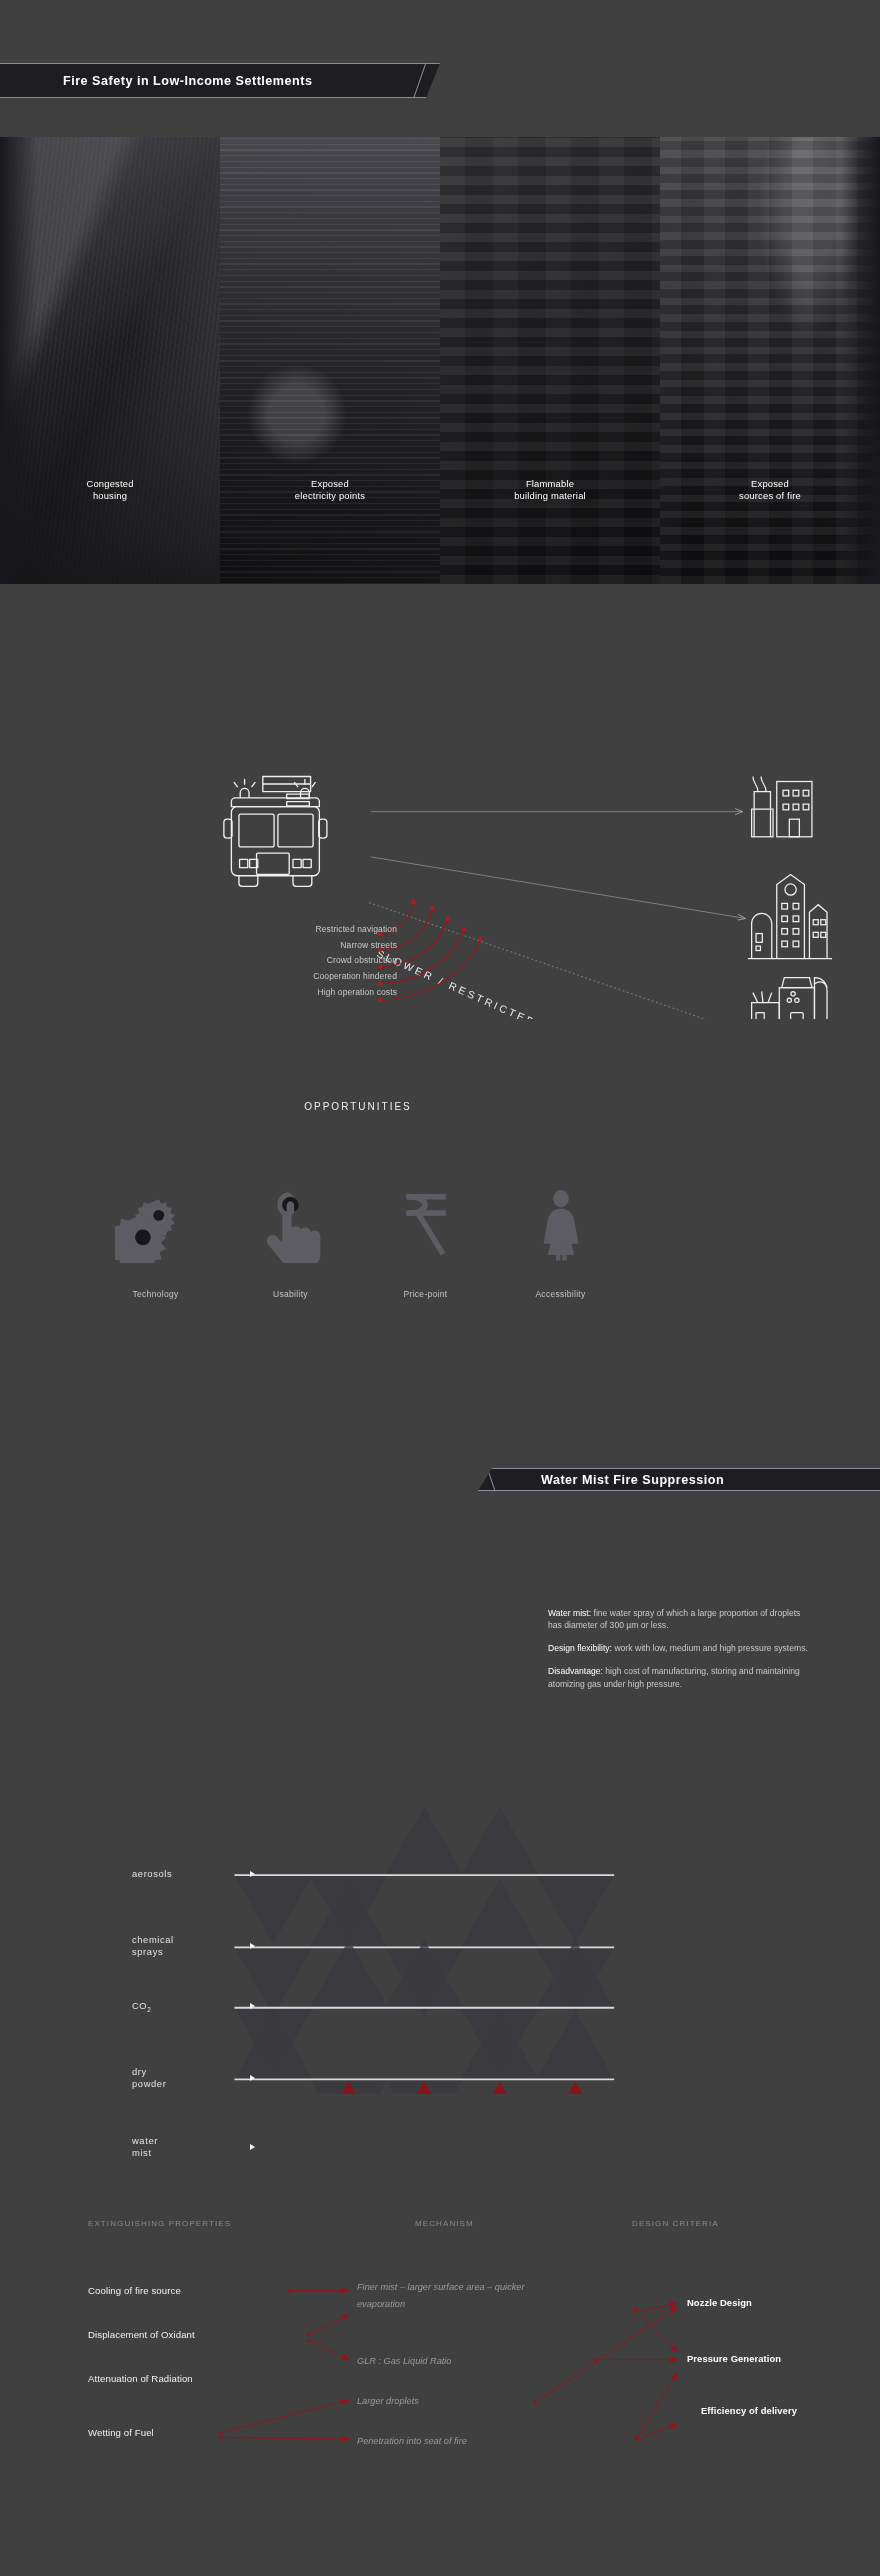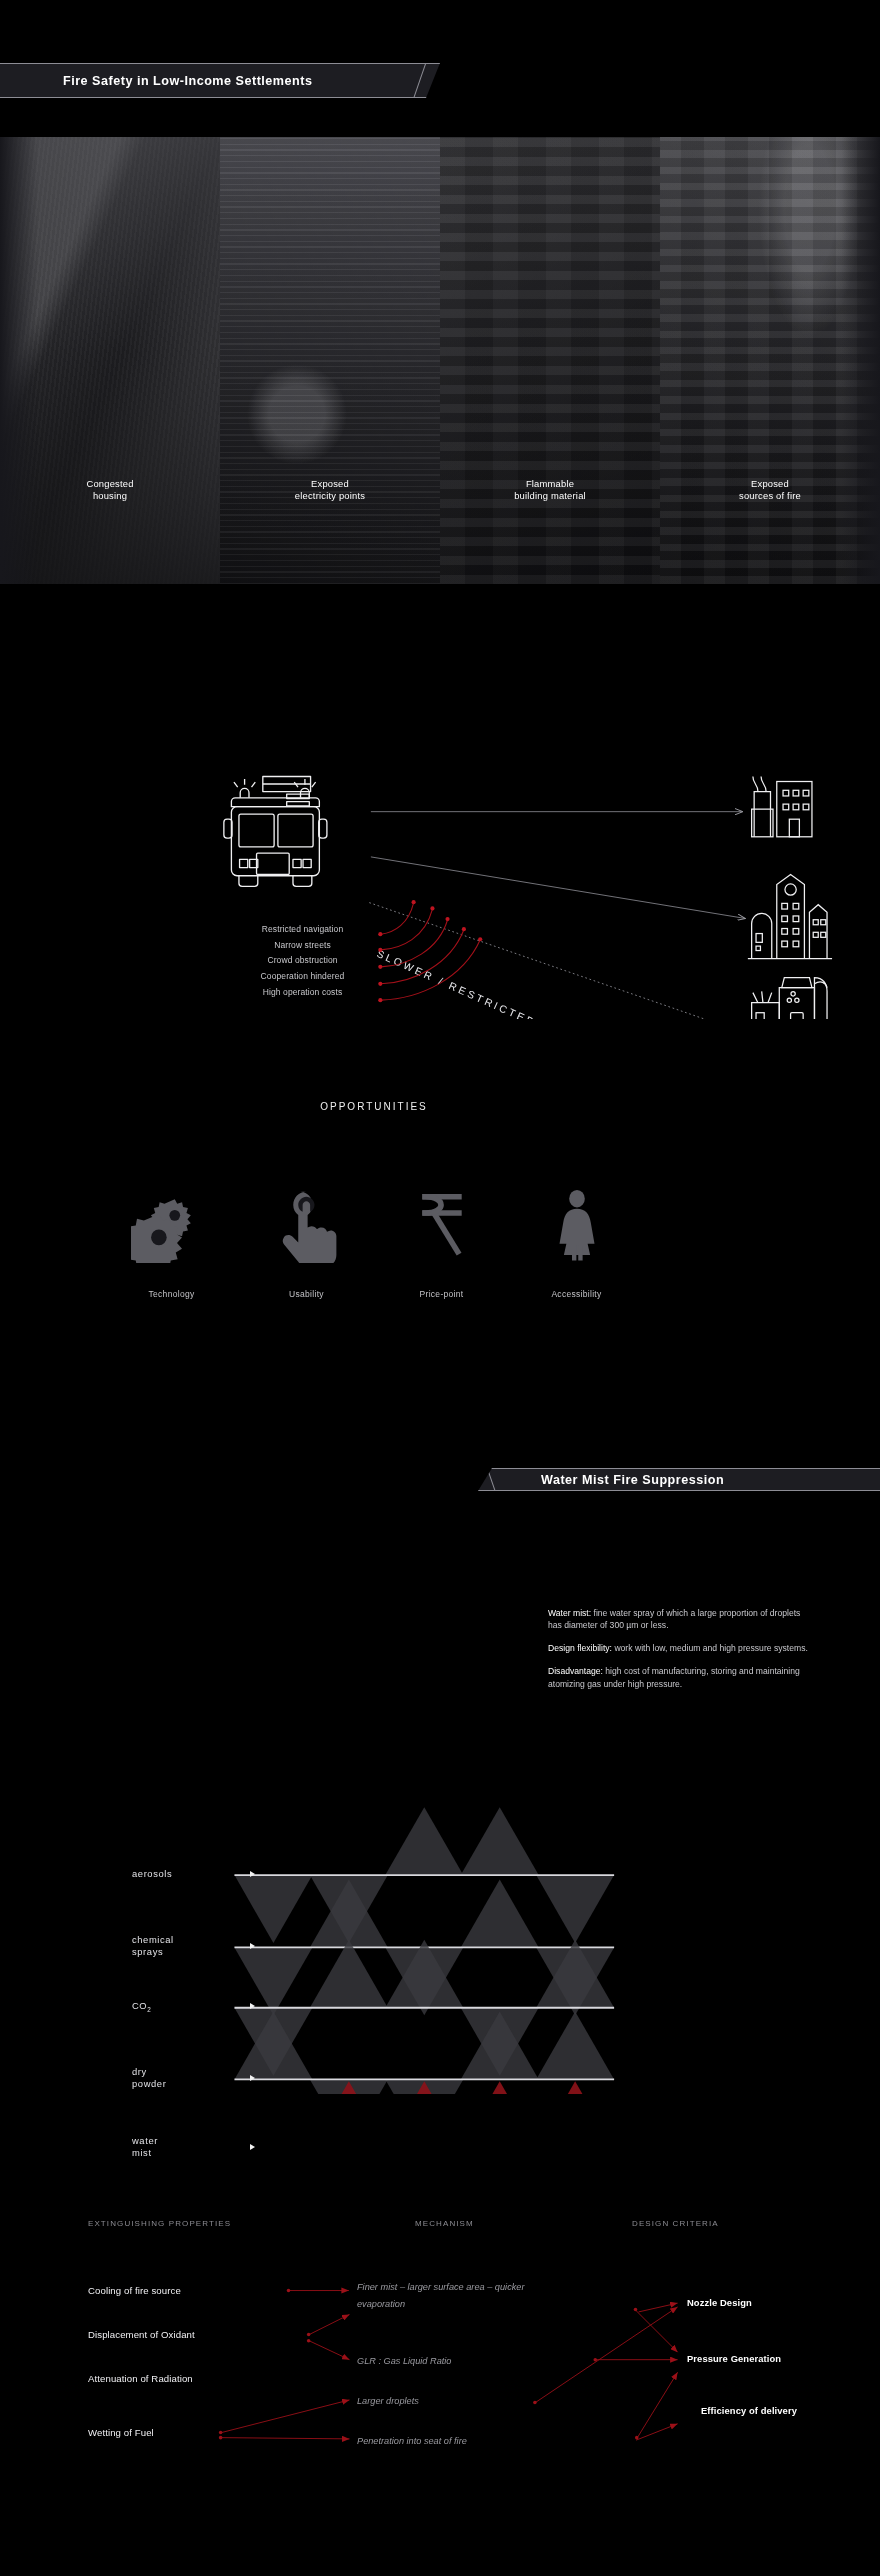--- a/index.html
+++ b/index.html
@@ -4,21 +4,21 @@
 <style>
   * { box-sizing: border-box; margin: 0; padding: 0; }
   html, body {
     background: #17171c;
     width: 880px;
     height: 2576px;
     overflow: hidden;
     font-family: "Liberation Sans", sans-serif;
     color: #d8d8d8;
   }
-  #page { position: relative; width: 880px; height: 2576px; background: #000000; }
+  #page { position: relative; width: 880px; height: 2576px; background: #404040; }
 
   
   .banner {
     position: absolute;
     height: 35px;
     background: #1d1d22;
     display: flex;
     align-items: center;
   }
   .banner .bar-line { position:absolute; left:0; right:0; height:0.6px; background:#8d8d95; }
@@ -105,25 +105,25 @@
       radial-gradient(ellipse at 68% 16%,rgba(210,210,215,.2) 0 12%,transparent 24%),
       linear-gradient(200deg,rgba(80,80,85,.25),rgba(10,10,12,.72));
   }
   .photo .fadeL { position:absolute; left:0; top:0; bottom:0; width:38px;
     background:linear-gradient(90deg,#17171c,rgba(23,23,28,0)); }
   .photo .fadeR { position:absolute; right:0; top:0; bottom:0; width:38px;
     background:linear-gradient(270deg,#17171c,rgba(23,23,28,0)); }
 
   
   #truck-section { position:absolute; left:0; top:686px; width:880px; height:333px; }
-  .constraint-list { position:absolute; left:208px; top:236px; width:189px; text-align:center; }
+  .constraint-list { position:absolute; left:208px; top:236px; width:189px; text-align:right; }
   .constraint-list div { font-size:8.5px; line-height:15.7px; color:#c8c8cc; letter-spacing:0.1px; }
 
   
-  #opps { position:absolute; left:16px; top:1101px; width:716px; }
+  #opps { position:absolute; left:0; top:1101px; width:716px; }
   #opps-title { text-align:center; font-size:10px; letter-spacing:2px; color:#efefef; }
   #opps-row { display:flex; margin-top:69px; padding:0 88px; }
   .opp { flex:1 1 0; text-align:center; }
   .opp-ico { height:82px; display:flex; align-items:flex-end; justify-content:center; }
   .opp-lab { margin-top:26.4px; font-size:8.5px; color:#c3c3c7; letter-spacing:0.3px; }
 
   
   #chart { position:absolute; left:0; top:1528px; width:880px; height:566px; }
   .row-label {
     position:absolute; width:113px; text-align:left;

